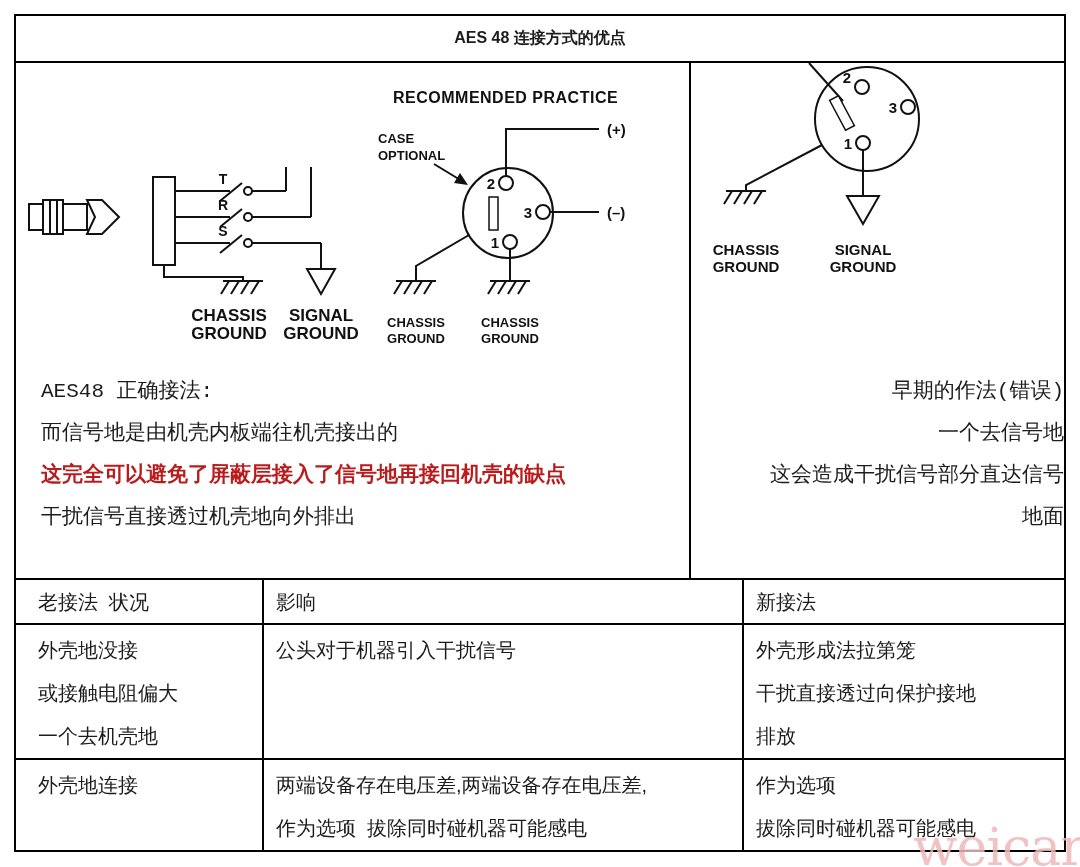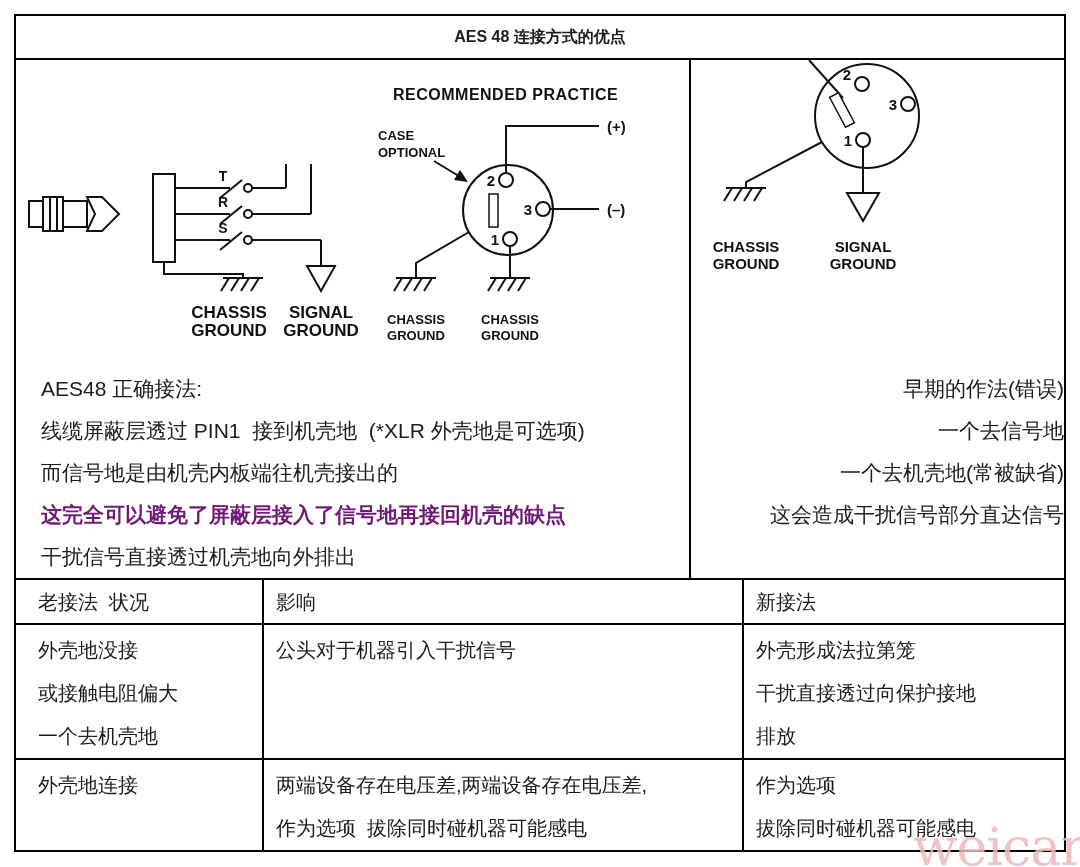--- a/index.html
+++ b/index.html
@@ -26,21 +26,21 @@
   .diag polygon.open { fill:none; }
   .diag rect.thin { stroke-width:1.5; }
   .diag polygon.solid { fill:#111; stroke:none; }
   .diag text { fill:#111; stroke:none; font-weight:bold;
                font-family:"Liberation Sans","DejaVu Sans",sans-serif; }
   .diag text.lbl-hd  { font-size:16px; letter-spacing:0.5px; }
   .diag text.lbl-lg  { font-size:17px; }
   .diag text.lbl-md  { font-size:15px; }
   .diag text.lbl-sm  { font-size:14px; }
   .diag text.lbl-sm2 { font-size:13px; }
-  .panel-text { padding:8px 0 0 25px; font-size:21px; }
+  .panel-text { padding:8px 0 0 25px; font-size:21px;font-family:Liberation Mono, monospace; }
   .right-panel .panel-text { padding-left:14px;text-align:right; }
   .t-line { line-height:42px; white-space:pre-wrap; }
   .t-line.red { font-weight:bold; }
   .grid-table { width:100%; flex:1; border-collapse:collapse; border-style:hidden;
                 table-layout:fixed; font-size:20px; }
   .grid-table td { border:2px solid #000; vertical-align:top; text-align:left;
                    padding:4px 12px 0 12px; }
   .grid-table td.first { padding-left:22px; }
   .grid-table tr.hdr-row { height:44px; }
   .grid-table tr.hdr-row td { line-height:36px; white-space:pre-wrap; }
@@ -142,23 +142,22 @@
         <text class="lbl-md" x="591" y="155">(–)</text>
 
         <text class="lbl-sm2" x="400" y="264" text-anchor="middle">CHASSIS</text>
         <text class="lbl-sm2" x="400" y="280" text-anchor="middle">GROUND</text>
         <text class="lbl-sm2" x="494" y="264" text-anchor="middle">CHASSIS</text>
         <text class="lbl-sm2" x="494" y="280" text-anchor="middle">GROUND</text>
       </svg>
 
       <div class="panel-text">
         <div class="t-line">AES48 正确接法:</div>
-        <div class="t-line">线缆屏蔽层透过 PIN1  接到机壳地  (*XLR 外壳地是可选项)</div>
         <div class="t-line">而信号地是由机壳内板端往机壳接出的</div>
-        <div class="t-line red" style="color: #701a75;">这完全可以避免了屏蔽层接入了信号地再接回机壳的缺点</div>
+        <div class="t-line red" style="color: #b91c1c;">这完全可以避免了屏蔽层接入了信号地再接回机壳的缺点</div>
         <div class="t-line">干扰信号直接透过机壳地向外排出</div>
       </div>
     </div>
 
     <div class="right-panel">
       <svg class="diag" width="373" height="300" viewBox="0 0 373 300">
         <circle cx="176" cy="56" r="52"></circle>
         <line x1="118" y1="0" x2="152" y2="38"></line>
         <rect class="thin" x="146" y="33" width="10" height="34" transform="rotate(-28 151 50)"></rect>
         <circle cx="171" cy="24" r="7"></circle>
@@ -173,22 +172,22 @@
         <polygon class="open" points="156,133 188,133 172,161"></polygon>
         <text class="lbl-md" x="55" y="192" text-anchor="middle">CHASSIS</text>
         <text class="lbl-md" x="55" y="209" text-anchor="middle">GROUND</text>
         <text class="lbl-md" x="172" y="192" text-anchor="middle">SIGNAL</text>
         <text class="lbl-md" x="172" y="209" text-anchor="middle">GROUND</text>
       </svg>
 
       <div class="panel-text">
         <div class="t-line">早期的作法(错误)</div>
         <div class="t-line">一个去信号地</div>
-        <div class="t-line">一个去机壳地(常被缺省)</div>
         <div class="t-line">这会造成干扰信号部分直达信号</div>
+        <div class="t-line">地面</div>
       </div>
     </div>
   </div>
 
   <table class="grid-table">
     <colgroup>
         <col style="width:247px">
         <col style="width:480px">
         <col>
       </colgroup>

